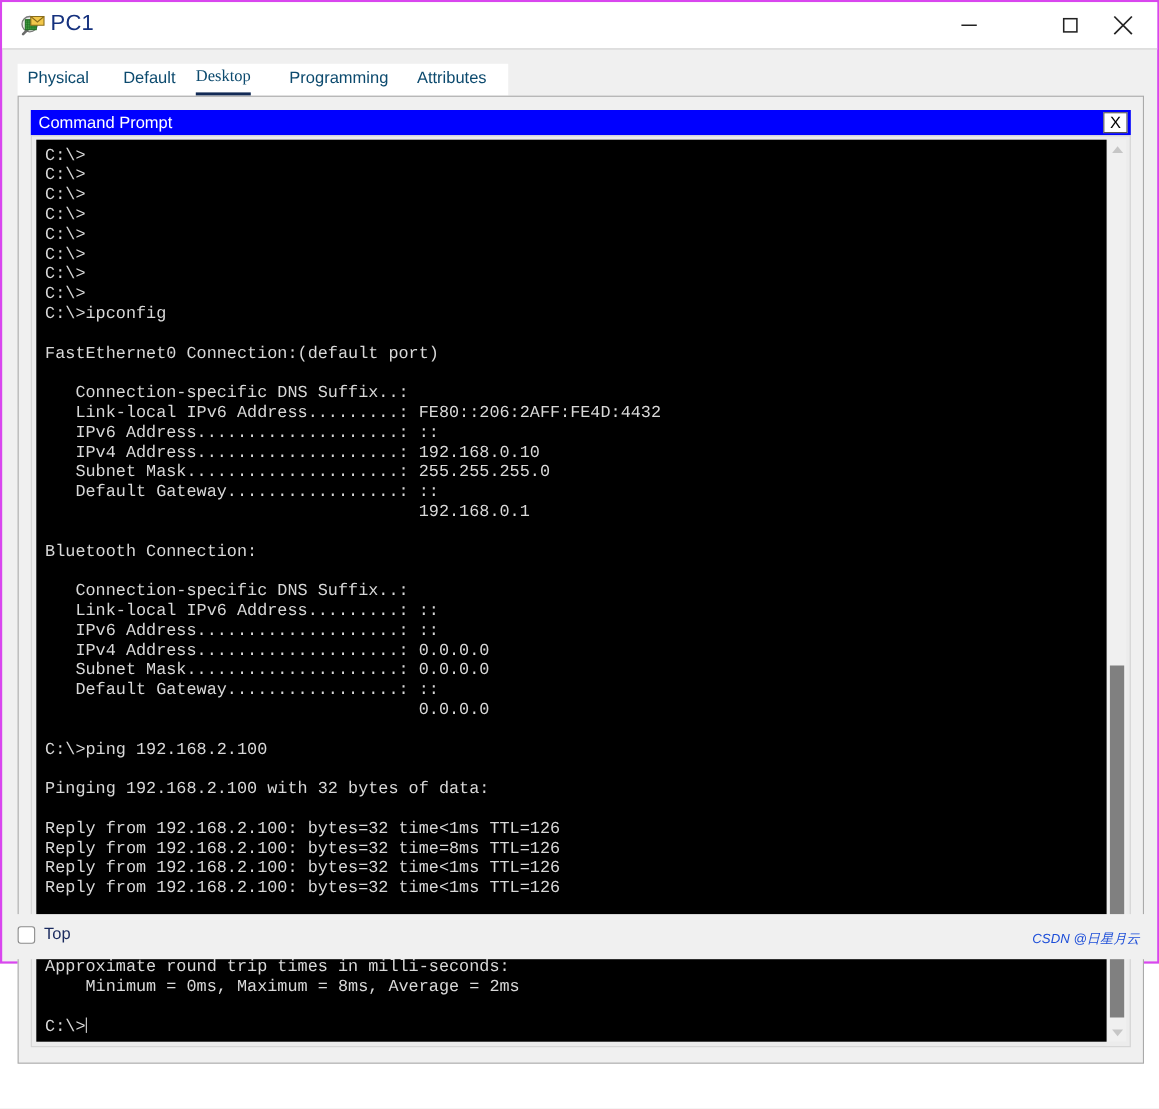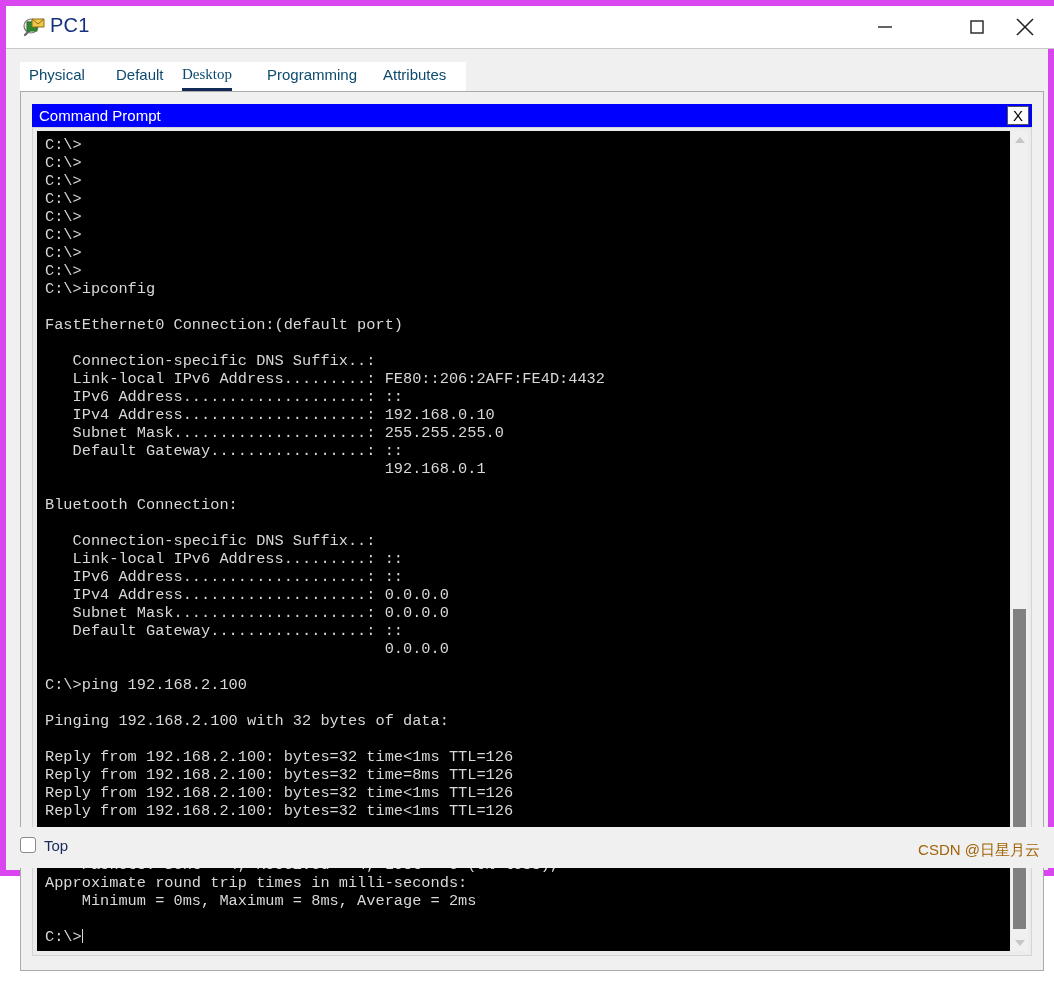--- a/index.html
+++ b/index.html
@@ -14,21 +14,21 @@
     overflow: hidden;
   }
 
   
   #app-window {
     position: absolute;
     left: 0; top: 0;
     width: 1054px;
     height: 876px;
     box-sizing: border-box;
-    border: 6px solid #d946ef;
+    border: 2px solid #d946ef;
     background: #f0f0f0;
   }
 
   
   #titlebar {
     position: absolute;
     left: 0; top: 0;
     width: 1050px;
     height: 43px;
     background: #ffffff;
@@ -211,42 +211,44 @@
     left: 2px;
     bottom: 2px;
     width: 1046px;
     height: 41px;
     background: #f0f0f0;
   }
   #top-check-wrap {
     position: absolute;
     left: 12px; top: 10px;
     display: flex;
+    align-items: center;
   }
   #top-checkbox {
     width: 16px; height: 16px;
     background: #ffffff;
     border: 1px solid #8a8a8a;
     border-radius: 3px;
     box-sizing: border-box;
   }
   #top-label {
     margin-left: 8px;
     font-size: 15px;
     color: #1a2a5e;
     font-family: "Liberation Sans", sans-serif;
   }
   #watermark {
     position: absolute;
     right: 14px;
     top: 14px;
-    font-size: 15px;
-    color: #a16207;
+    font-size: 12px;
+    color: #1d4ed8;
     font-family: "Liberation Sans", sans-serif;
     white-space: nowrap;
+    font-style: italic;
   }
 </style>
 </head>
 <body>
 
 <div id="app-window">
 
   <div id="titlebar">
     <span id="title-icon">
       <svg width="24" height="24" viewBox="0 0 24 24">

